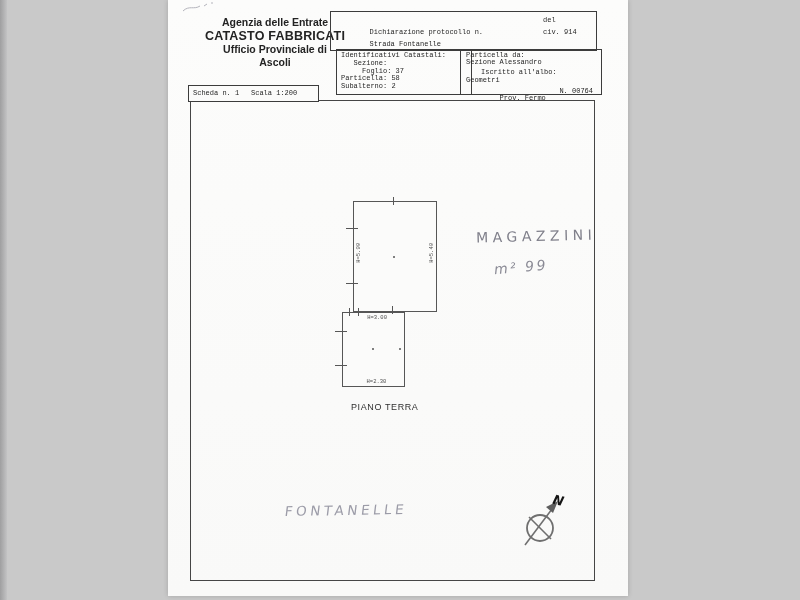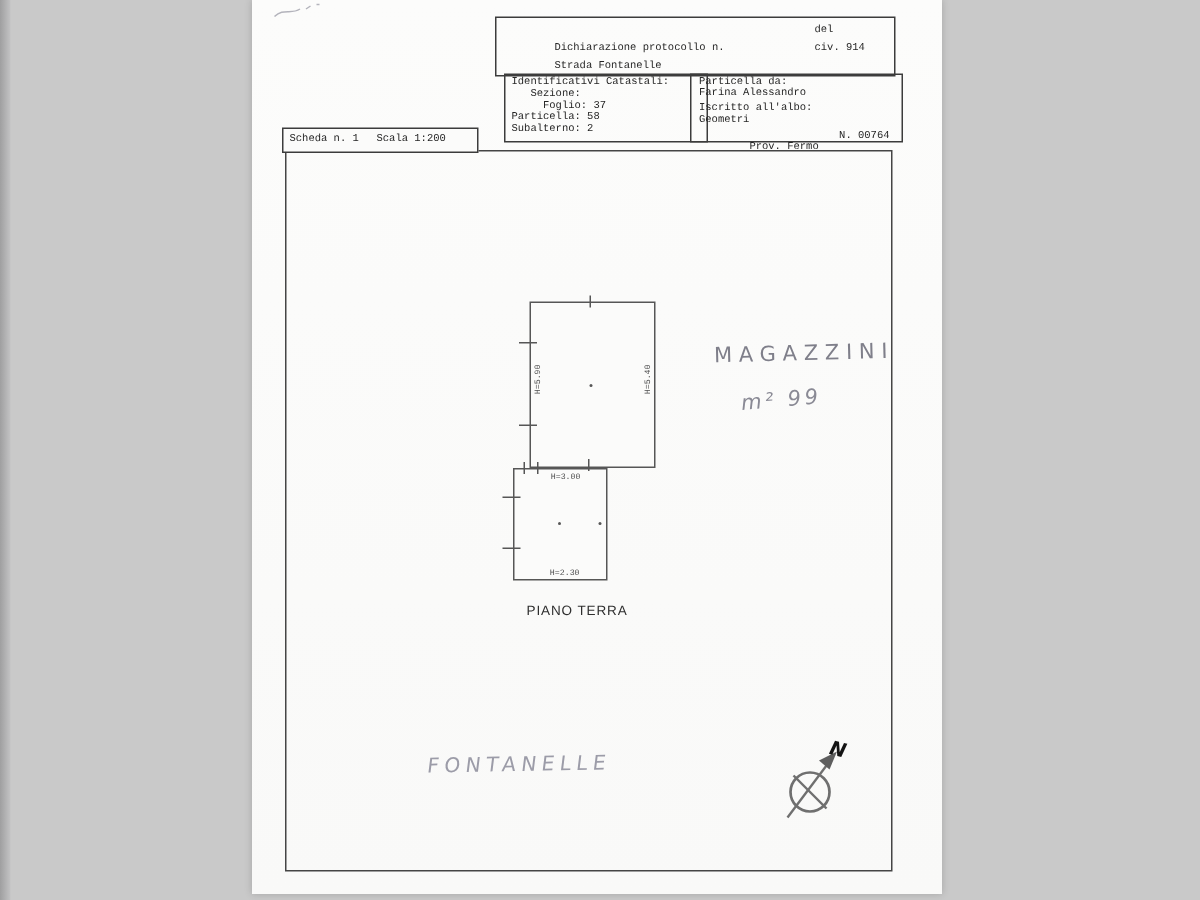--- a/index.html
+++ b/index.html
@@ -35,21 +35,21 @@
   .protocol-box .row:first-child{margin-top:2px;}
   .protocol-box .abs-val{position:absolute;left:212px;top:0;}
 
   .cadastral-box{position:absolute;left:168px;top:49px;width:130px;height:42px;
     border:1px solid #3c3c3c;font-size:7px;padding:2px 0 0 4px;}
   .cadastral-box div{line-height:7.8px;white-space:pre;}
 
   .compiler-box{position:absolute;left:292px;top:49px;width:135px;height:42px;
     border:1px solid #3c3c3c;font-size:7px;padding:2px 0 0 5px;}
   .compiler-box div{line-height:7.2px;white-space:pre;}
-  .compiler-box .gap{margin-top:3px;}
+  .compiler-box .gap{margin-top:3px;margin-left:15px;}
   .compiler-box .prov-row{position:relative;margin-top:4px;}
   .compiler-box .num{position:absolute;right:8px;top:0;}
 
   
   .plan-frame{position:absolute;left:22px;top:100px;width:403px;height:479px;
     border:1.5px solid #454545;background:transparent;z-index:1;}
 
   .room{position:absolute;border:1.4px solid #565656;background:#fbfbfa;}
   .room-upper{left:185px;top:201px;width:82px;height:109px;z-index:2;}
   .room-lower{left:174px;top:312px;width:61px;height:73px;z-index:2;}
@@ -90,20 +90,26 @@
 
 <div>
   <div class="edge-strip"></div>
 
   <div class="paper">
 
     <svg class="scribble" width="42" height="14" viewBox="0 0 42 14">
       <path d="M3,10 C9,4 14,9 20,5 M24,5 L27,3 M31,2 L33,2" stroke="#b4b4bc" stroke-width="1" fill="none"></path>
     </svg>
 
+    <div class="agency-block">
+      <div class="a1">Agenzia delle Entrate</div>
+      <div class="a2">CATASTO FABBRICATI</div>
+      <div class="a3">Ufficio Provinciale di</div>
+      <div class="a4">Ascoli</div>
+    </div>
 
     <div class="scheda-box mono">
       <span class="s1">Scheda n. 1</span>
       <span class="s2">Scala 1:200</span>
     </div>
 
     <div class="protocol-box mono">
       <div class="row">
         <span>Dichiarazione protocollo n.</span>
         <span class="abs-val">del</span>
@@ -117,21 +123,21 @@
     <div class="cadastral-box mono">
       <div>Identificativi Catastali:</div>
       <div>   Sezione:</div>
       <div>     Foglio: 37</div>
       <div>Particella: 58</div>
       <div>Subalterno: 2</div>
     </div>
 
     <div class="compiler-box mono">
       <div>Particella da:</div>
-      <div>Farina Alessandro</div>
+      <div>Sezione Alessandro</div>
       <div class="gap">Iscritto all'albo:</div>
       <div>Geometri</div>
       <div class="prov-row">
         <span>Prov. Fermo</span>
         <span class="num">N. 00764</span>
       </div>
     </div>
 
     <div class="plan-frame"></div>
 

